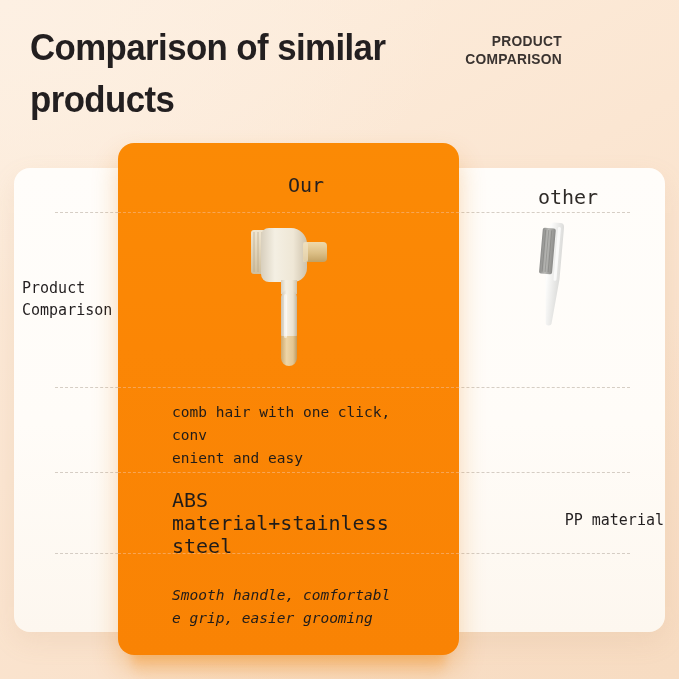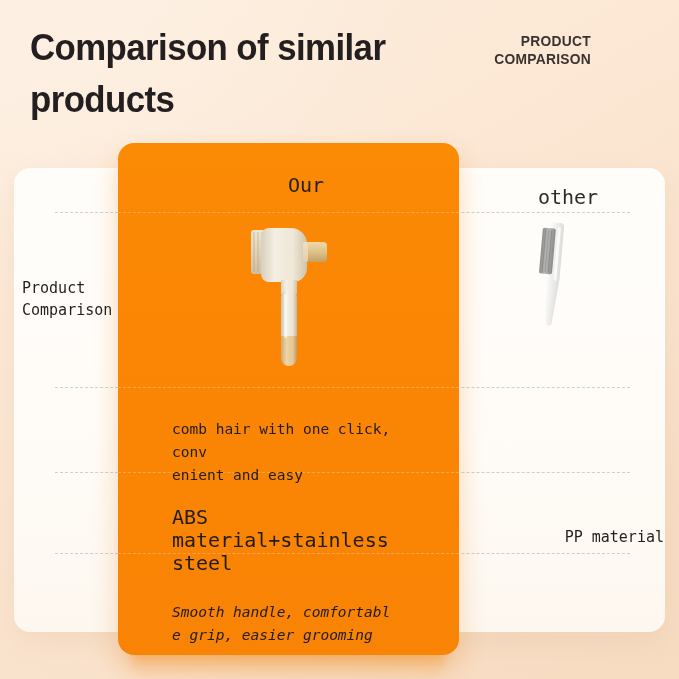--- a/index.html
+++ b/index.html
@@ -23,21 +23,20 @@
       linear-gradient(150deg, #fdeede 0%, #fbe6d2 45%, #f8ddc4 100%);
     overflow: hidden;
   }
 
   
   .header {
     position: absolute;
     left: 0; top: 0;
     width: 587px;
     height: 140px;
-    padding-left: 29px;
   }
   .title {
     position: absolute;
     left: 30px;
     top: 22px;
     width: 440px;
     margin: 0;
     font-family: "Liberation Sans Narrow", "Liberation Sans", sans-serif;
     font-size: 37px;
     line-height: 52px;
@@ -163,21 +162,20 @@
     top: 218px;
     width: 76px;
     height: 110px;
   }
 
   
   .cell {
     position: absolute;
     font-family: "DejaVu Sans Mono", "Liberation Mono", monospace;
     white-space: pre-line;
-    margin-top: 17px;
   }
   .cell.ours {
     left: 172px;
     width: 232px;
     font-size: 14.5px;
     line-height: 23px;
     color: #201c1a;
     text-align: left;
   }
   .cell.ours.c2 { text-align: left; font-size: 20px; }

